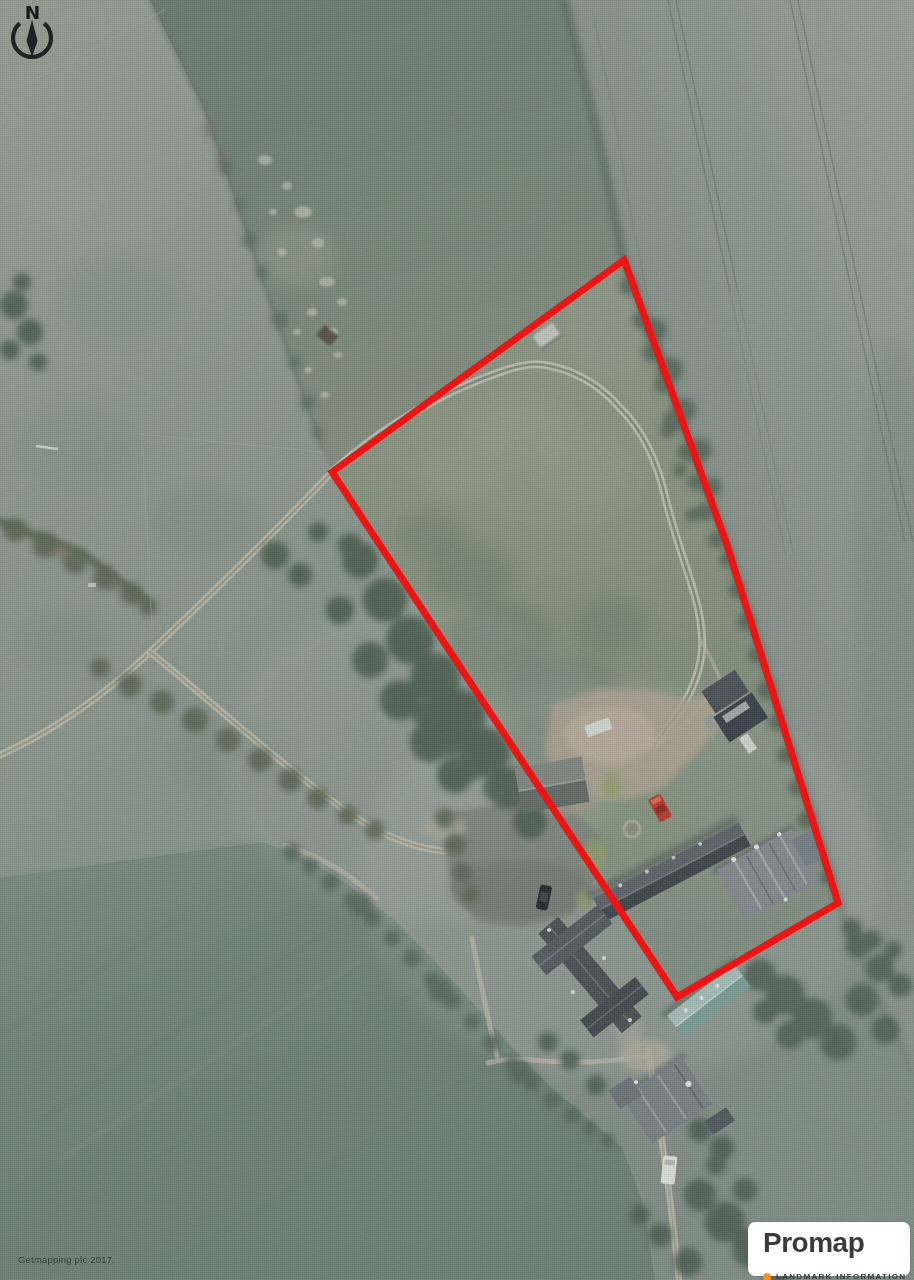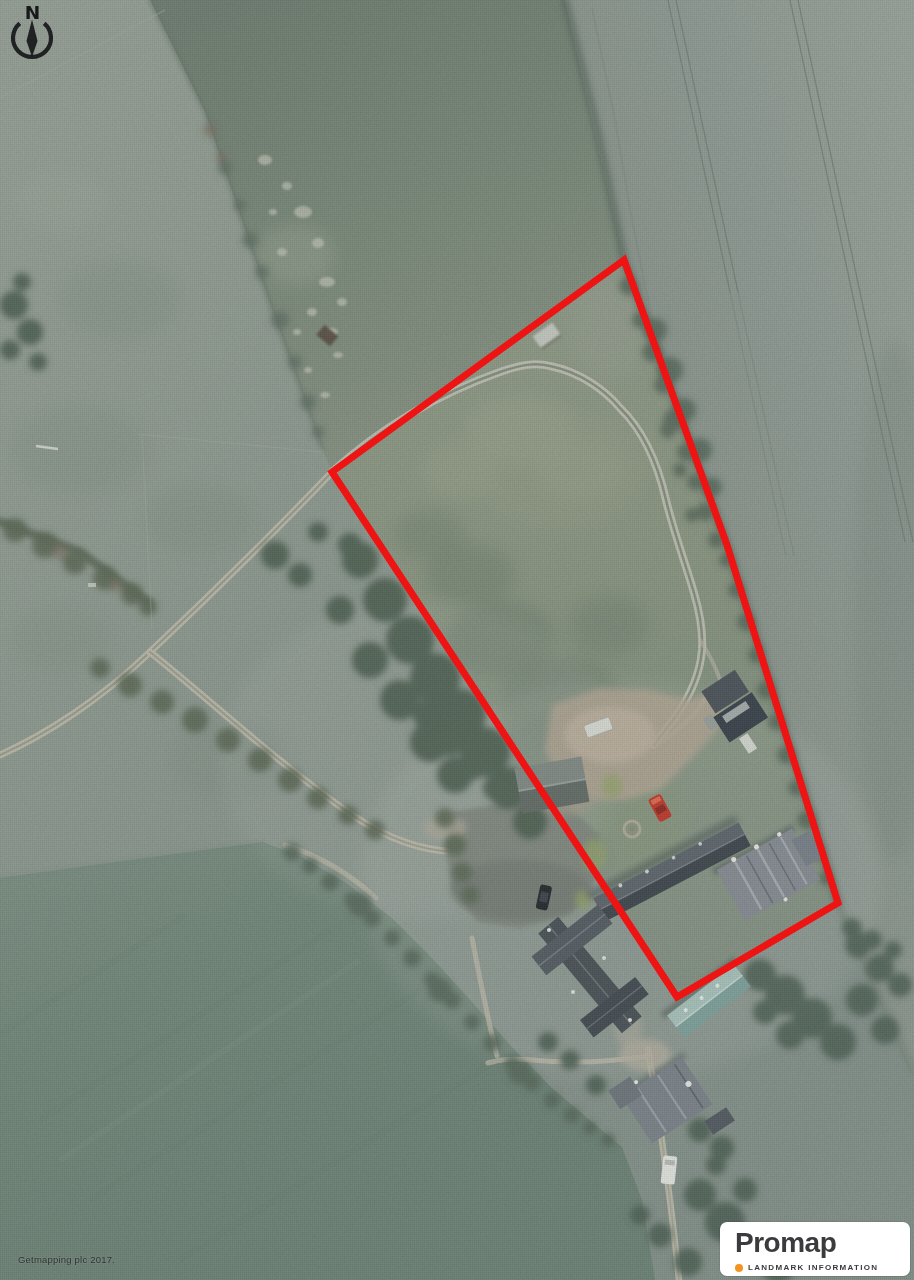--- a/index.html
+++ b/index.html
@@ -8,29 +8,29 @@
     background:#8d998d;font-family:"Liberation Sans",sans-serif;
   }
   .stage svg.map{position:absolute;left:0;top:0;}
   .compass{position:absolute;left:4px;top:2px;}
   .credit{
     position:absolute;left:18px;top:1254px;
     font-size:9.5px;color:#2e3335;letter-spacing:.2px;
     text-shadow:0 0 2px rgba(160,170,160,.6);
   }
   .promap-box{
-    position:absolute;right:4px;bottom:4px;width:190px;height:54px;
+    position:absolute;right:4px;bottom:4px;width:162px;height:54px;
     background:#ffffff;border-radius:7px;box-shadow:0 0 0 1px rgba(0,0,0,.08);
     padding:7px 0 0 15px;box-sizing:border-box;
   }
   .promap-brand{
     font-size:28px;font-weight:bold;color:#3b3b3d;line-height:1;
     letter-spacing:-.5px;
   }
-  .promap-sub{display:flex;align-items:center;margin-top:6px;}
+  .promap-sub{display:flex;align-items:center;margin-top:15px;}
   .promap-dot{
     width:8px;height:8px;border-radius:50%;background:#f6921e;
     margin-right:5px;flex:0 0 auto;
   }
   .promap-subtext{
     font-size:8px;font-weight:bold;color:#3b3b3d;letter-spacing:1.3px;
     white-space:nowrap;
   }
 </style>
 </head>

